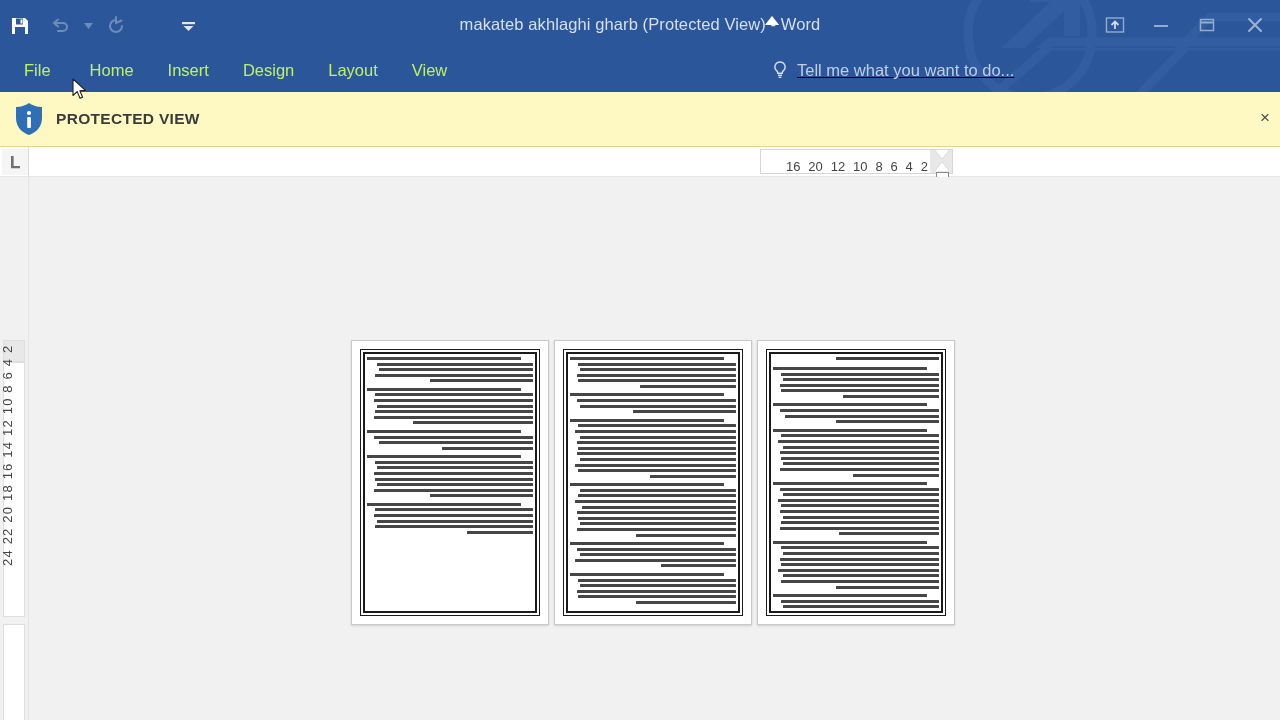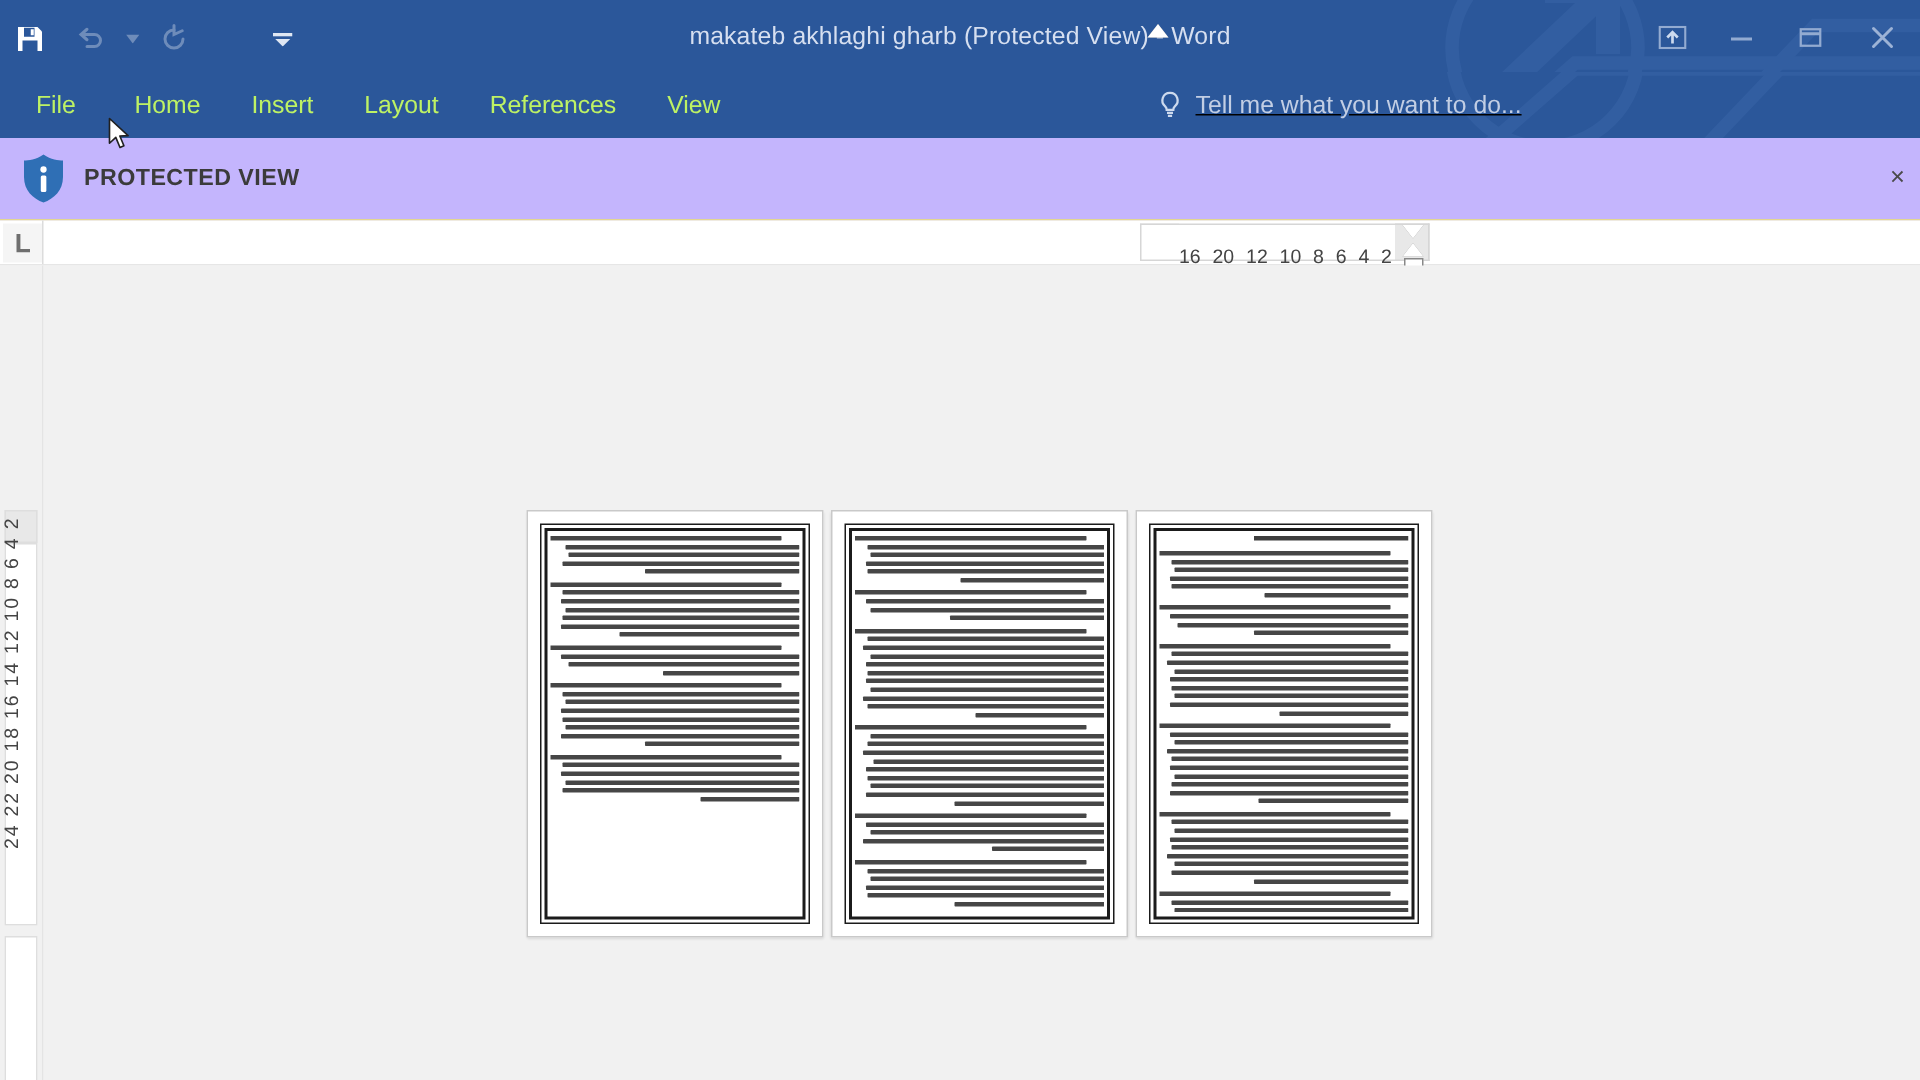--- a/index.html
+++ b/index.html
@@ -64,21 +64,21 @@
   .tab.first { padding-left: 24px; padding-right: 22px; }
   .tellme {
     position: absolute; top: 0; left: 772px; height: 44px;
     display: flex; align-items: center; gap: 9px; text-decoration: underline;
   }
   .tellme-text { color: #c2cee4; font-size: 16.5px; white-space: nowrap; }
 
   
   .pv-bar {
     position: absolute; top: 92px; left: 0; width: 1280px; height: 55px;
-    background: #c4b5fd; border-bottom: 1px solid #e3d78f;
+    background: #fef9c3; border-bottom: 1px solid #e3d78f;
     display: flex; align-items: center;
   }
   .pv-shield { margin-left: 8px; width: 42px; display:flex; justify-content:center; }
   .pv-title {
     font-size: 15.5px; color: #3b3b3b; font-weight: bold;
     letter-spacing: .3px; margin-left: 6px; white-space: nowrap;
   }
   .pv-msg {
     font-size: 15.5px; color: #2f2f2f; margin-left: 18px;
     line-height: 21px; max-width: 855px;
@@ -113,22 +113,22 @@
   }
   .h-ruler-grey-l {
     position: absolute; left: 760px; top: 2px; width: 26px; height: 25px;
     background: #e8e8e8; border: 1px solid #d6d6d6; border-right: none;
   }
   .h-ruler-grey-r {
     position: absolute; left: 930px; top: 2px; width: 23px; height: 25px;
     background: #e8e8e8; border: 1px solid #d6d6d6; border-left: none;
   }
   .h-nums {
-    position: absolute; left: 784px; top: 16px; width: 146px; height: 25px;
-    display: flex; align-items: flex-start; justify-content: space-between;
+    position: absolute; left: 784px; top: 2px; width: 146px; height: 25px;
+    display: flex; align-items: flex-end; justify-content: space-between;
     font-size: 13px; color: #444; padding: 0 2px;
   }
   .ind-left {
     position: absolute; left: 765px; top: 16px;
     width: 0; height: 0; border-left: 7px solid transparent;
     border-right: 7px solid transparent; border-bottom: 9px solid #fff;
     filter: drop-shadow(0 0 0.5px #888);
   }
   .ind-up {
     position: absolute; left: 935px; top: 150px;
@@ -297,22 +297,22 @@
         <circle cx="150" cy="60" r="62"></circle>
         <path d="M-20 140 L90 140 L170 70 L400 70"></path>
         <path d="M230 150 L330 45 L400 45"></path>
       </g>
     </svg>
 
     <div class="tabs">
       <div class="tab first">File</div>
       <div class="tab">Home</div>
       <div class="tab">Insert</div>
+      <div class="tab">Design</div>
       <div class="tab">Layout</div>
-      <div class="tab">References</div>
       <div class="tab">View</div>
     </div>
 
     <div class="tellme">
       <svg width="16" height="20" viewBox="0 0 16 20" fill="none" stroke="#cddaee" stroke-width="1.5">
         <path d="M8 2 a5 5 0 0 1 3.2 8.9 C10.4 11.6 10.2 12.4 10.2 13.2 H5.8 C5.8 12.4 5.6 11.6 4.8 10.9 A5 5 0 0 1 8 2z"></path>
         <path d="M6 15.2 H10 M6.6 17.2 H9.4"></path>
       </svg>
       <span class="tellme-text">Tell me what you want to do...</span>
     </div>

